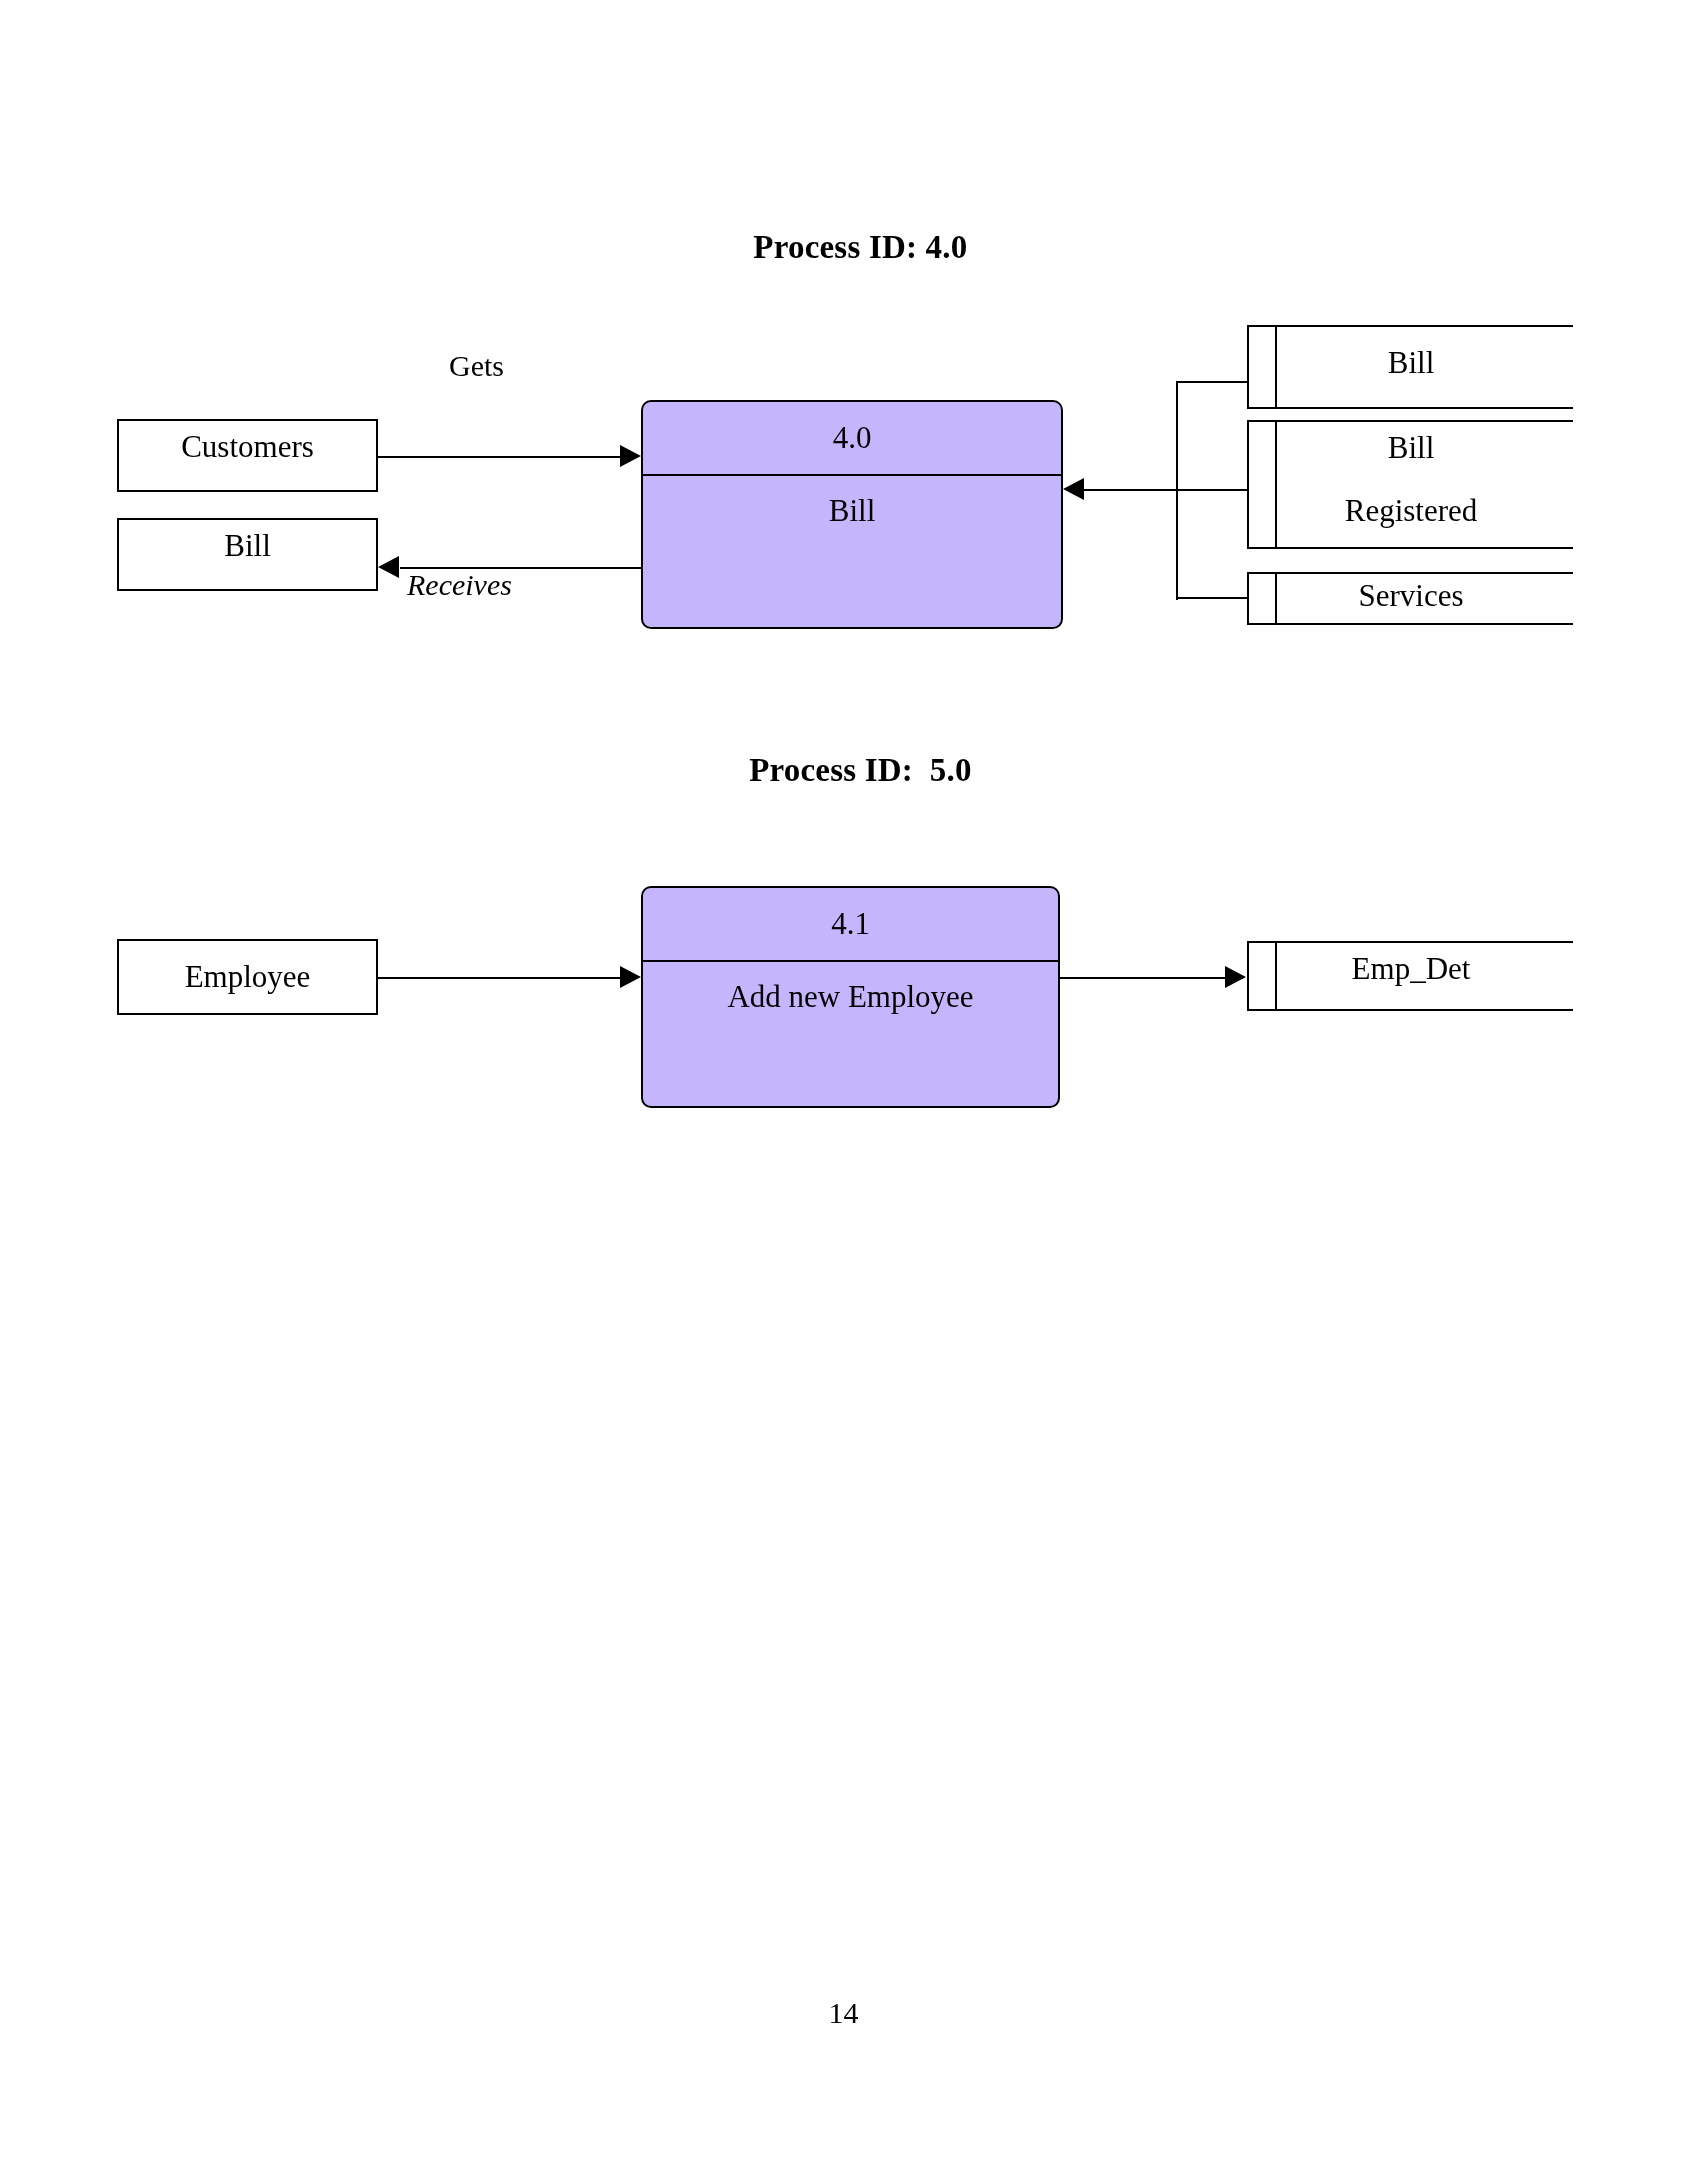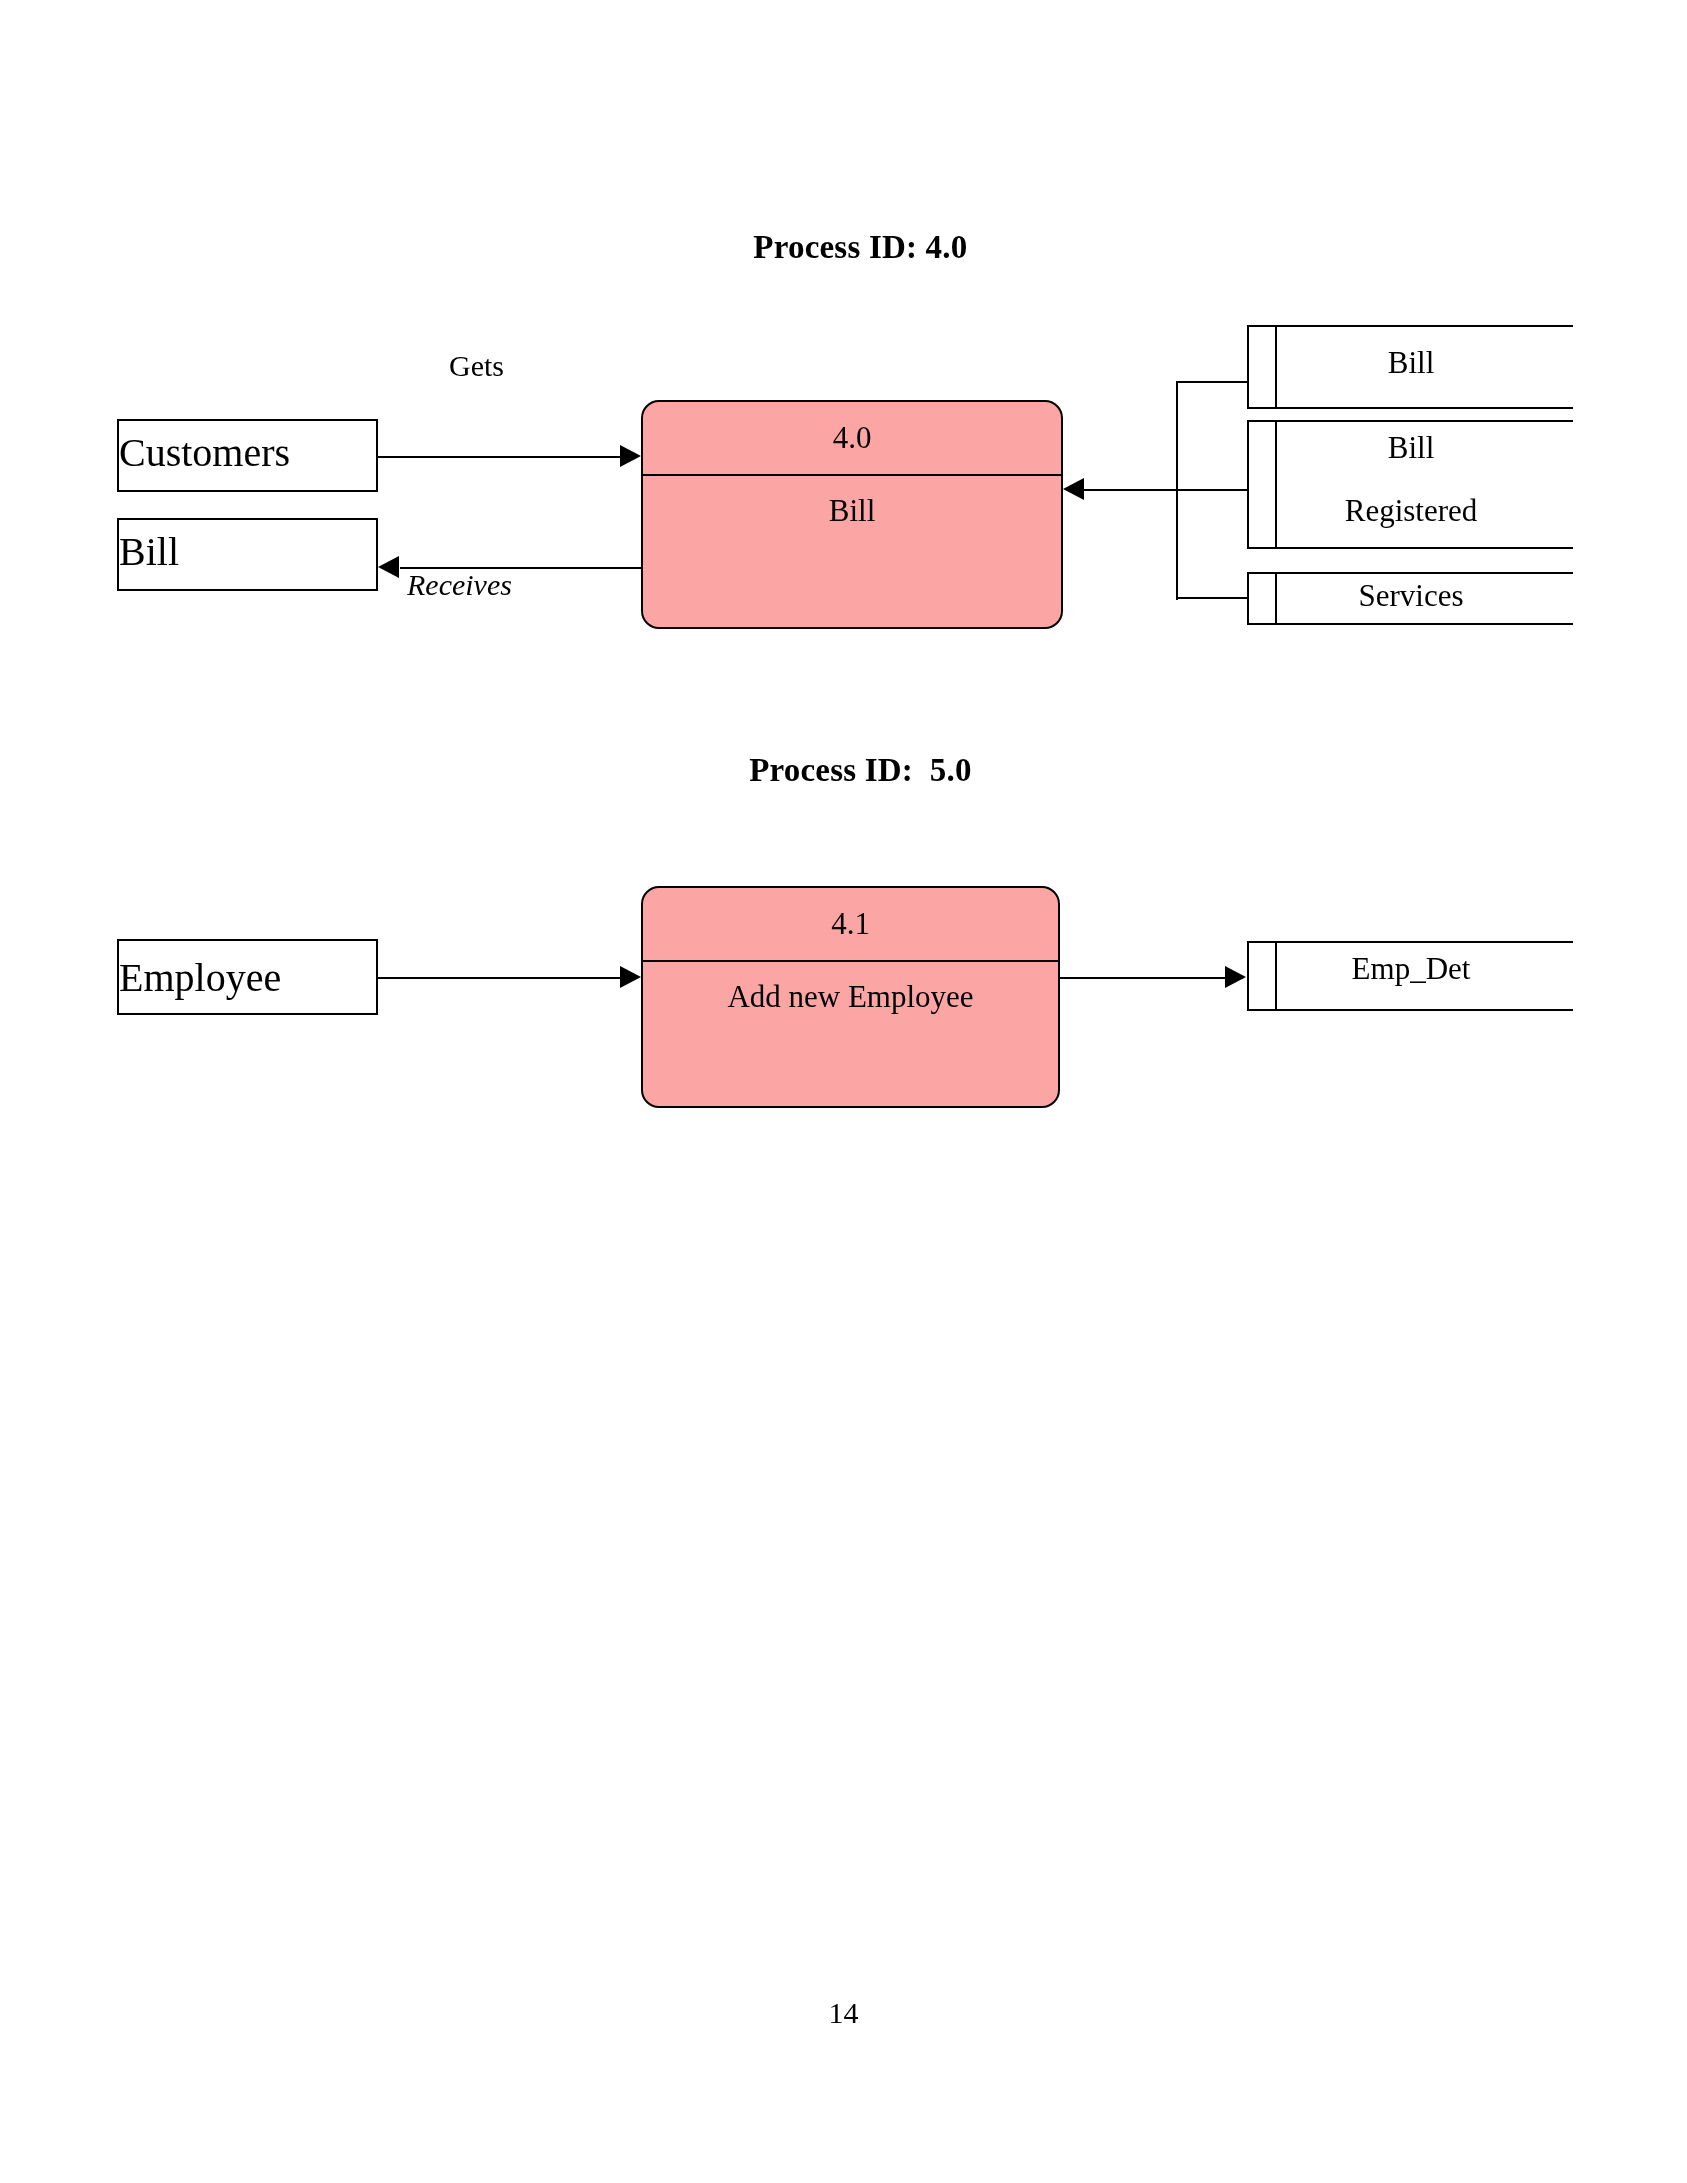--- a/index.html
+++ b/index.html
@@ -44,37 +44,37 @@
   
   .entity-box {
     position: absolute;
     box-sizing: border-box;
     border: 2.5px solid #000;
     background: #fff;
   }
   .entity-label {
     position: absolute;
     width: 100%;
-    text-align: left;
-    font-size: 40px;
+    text-align: center;
+    font-size: 31px;
     white-space: nowrap;
   }
   .entity-label.top { top: 8.2px; }
   .entity-label.middle {
     top: 50%;
     transform: translateY(-50%);
   }
 
   
   .process-box {
     position: absolute;
     box-sizing: border-box;
     border: 2.5px solid #000;
-    border-radius: 18px;
-    background: #fca5a5;
+    border-radius: 10px;
+    background: #c4b5fd;
   }
   .process-divider {
     position: absolute;
     left: 0;
     width: 100%;
     height: 0;
     border-top: 2.5px solid #000;
   }
   .process-id, .process-name {
     position: absolute;

